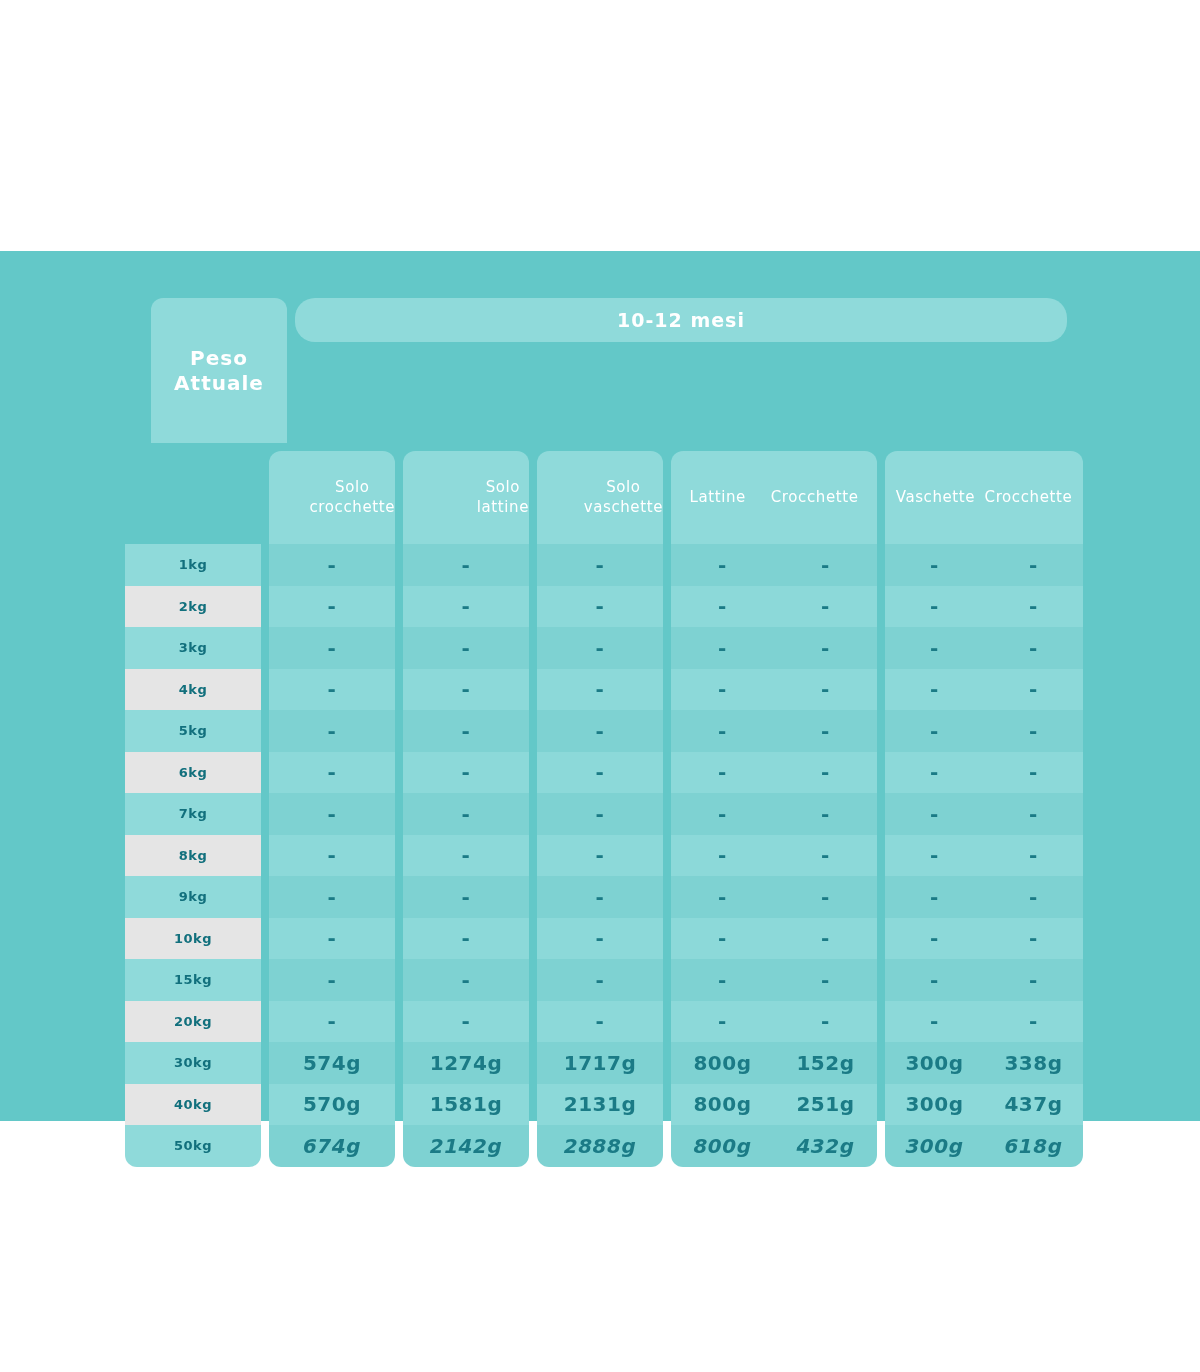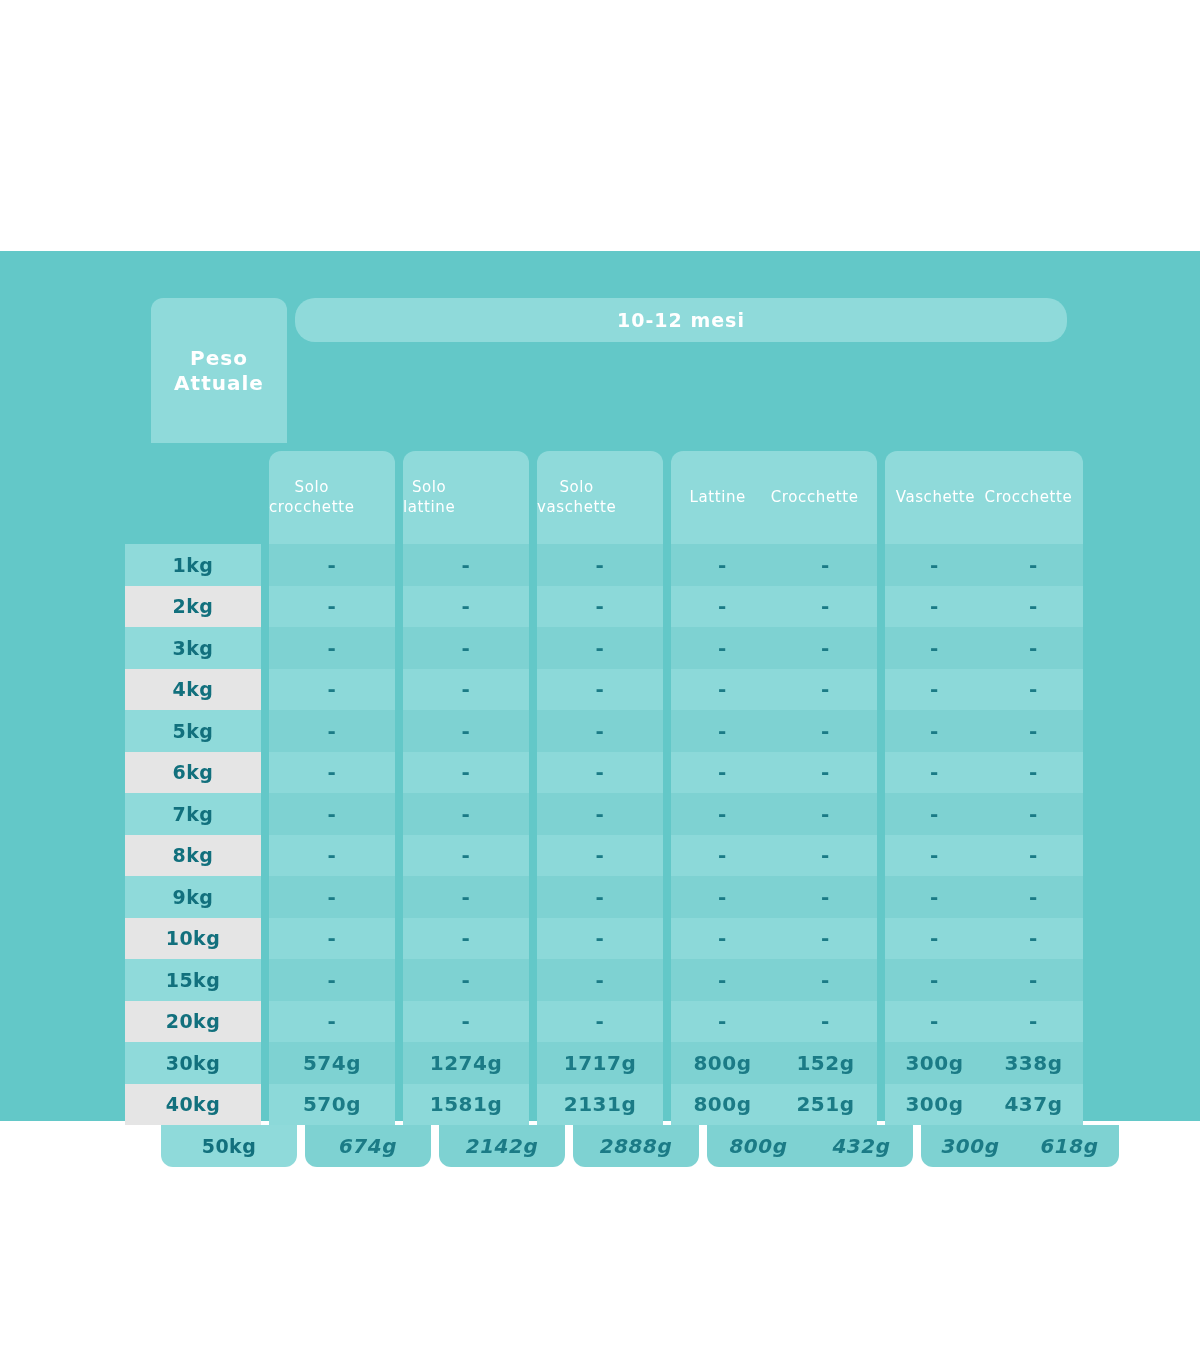--- a/index.html
+++ b/index.html
@@ -76,21 +76,21 @@
   .subhead-row {
     display: flex;
     margin-top: 8px;
   }
   .subhead {
     background: #8fdada;
     border-radius: 12px 12px 0 0;
     height: 93px;
     display: flex;
     align-items: center;
-    justify-content: flex-start;
+    justify-content: flex-end;
     text-align: center;
     color: #ffffff;
     font-size: 15px;
     line-height: 1.3;
     letter-spacing: 0.6px;
   }
   .subhead.pair {
     justify-content: space-around;
     padding: 0 6px;
     box-sizing: border-box;
@@ -112,21 +112,21 @@
     color: #1b7b86;
     font-size: 20px;
     font-weight: bold;
     letter-spacing: 0.5px;
     box-sizing: border-box;
   }
 
   .peso-cell {
     background: #8fdada;
     color: #12707d;
-    font-size: 19px;
+    font-size: 13px;
     font-weight: bold;
   }
   .peso-cell.alt { background: #e5e5e5; }
 
   .data-cell { background: #7ed2d2; }
   .data-cell.alt { background: #8cd9d9; }
 
   .pair-cell {
     display: flex;
     align-items: center;
@@ -134,21 +134,21 @@
   }
   .pair-cell > div {
     flex: 1;
     text-align: center;
     color: #1b7b86;
     font-size: 20px;
     font-weight: bold;
   }
 
   
-  .data-row.last .peso-cell { border-radius: 0 0 12px 12px; margin-left: 36px; }
+  .data-row.last .peso-cell { border-radius: 0 0 12px 12px; }
   .data-row.last .data-cell { border-radius: 0 0 12px 12px; font-style: italic; }
 
   .data-row.first .data-cell { border-radius: 0; }
 </style>
 </head>
 <body>
 
 <div id="page">
   <div class="table-wrap">
 

